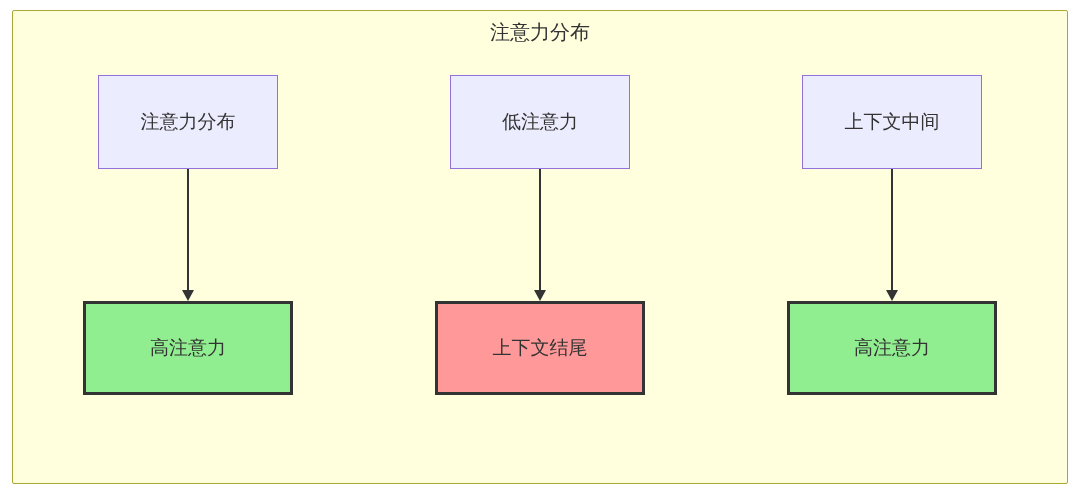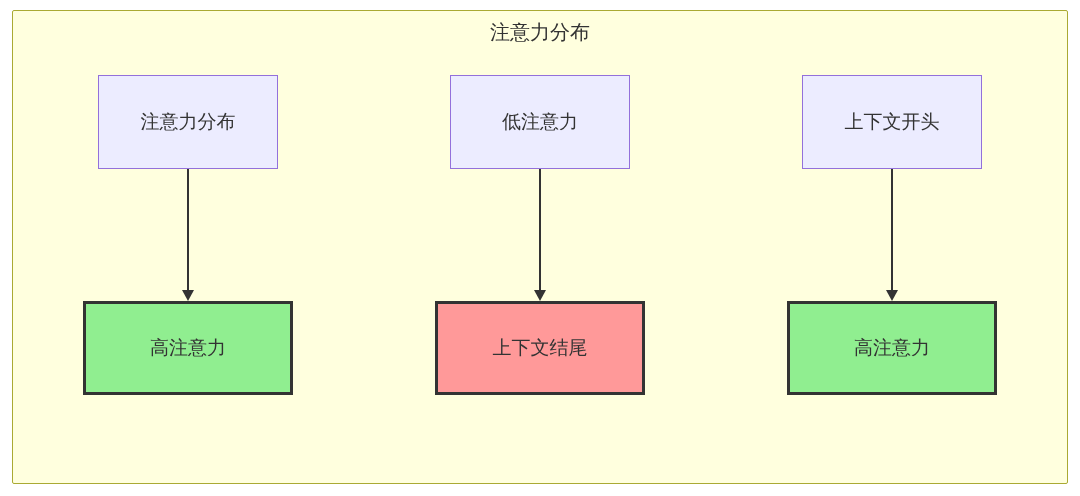--- a/index.html
+++ b/index.html
@@ -120,21 +120,21 @@
       <div class="column">
         <div class="top-node">低注意力</div>
         <div class="arrow">
           <div class="arrow-line"></div>
           <div class="arrow-head"></div>
         </div>
         <div class="bottom-node low">上下文结尾</div>
       </div>
 
       <div class="column">
-        <div class="top-node">上下文开头</div>
+        <div class="top-node">上下文中间</div>
         <div class="arrow">
           <div class="arrow-line"></div>
           <div class="arrow-head"></div>
         </div>
         <div class="bottom-node high">高注意力</div>
       </div>
 
     </div>
   </div>
 </div>

